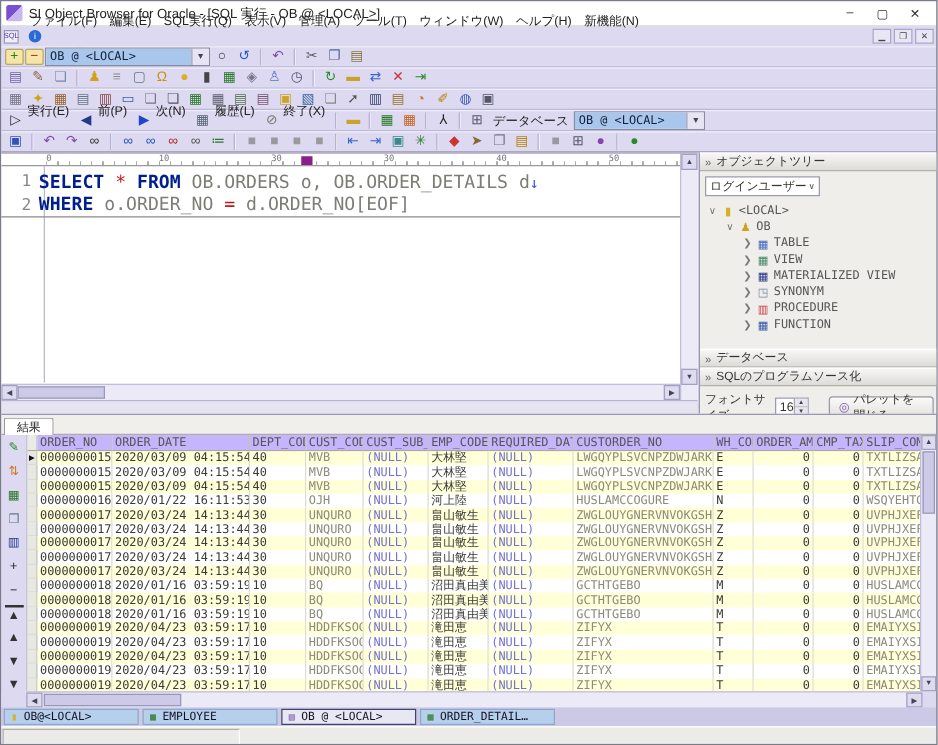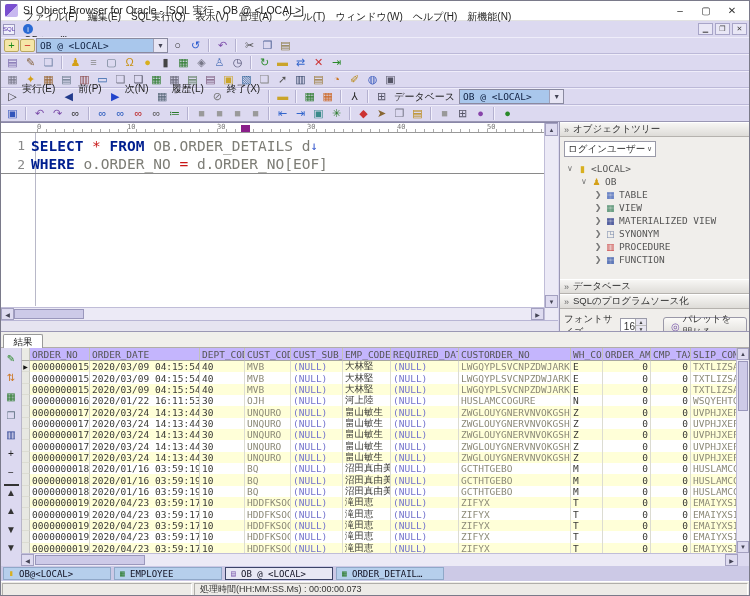--- a/index.html
+++ b/index.html
@@ -275,21 +275,21 @@
     <span class="rnum" style="left: 36px;">0</span>
         <span class="rnum" style="left: 126px;">10</span>
         <span class="rnum" style="left: 216px;">30</span>
         <span class="rnum" style="left: 306px;">30</span>
         <span class="rnum" style="left: 396px;">40</span>
         <span class="rnum" style="left: 486px;">50</span>
         <span class="rnum" style="left: 576px;">60</span>
       </div>
     <div id="gutter-line"></div>
     <div id="eline1" class="eline">
-      <span class="lno">1</span><span class="kw">SELECT </span><span class="op">* </span><span class="kw">FROM </span><span class="idf">OB.ORDER_DETAILS d</span><span class="nl">↓</span>
+      <span class="lno">1</span><span class="kw">SELECT </span><span class="op">* </span><span class="kw">FROM </span><span class="idf">OB.ORDERS o, </span><span class="idf">OB.ORDER_DETAILS d</span><span class="nl">↓</span>
     </div>
     <div id="eline2" class="eline">
       <span class="lno">2</span><span class="kw">WHERE </span><span class="idf">o.ORDER_NO </span><span class="op">= </span><span class="idf">d.ORDER_NO</span><span class="eof">[EOF]</span>
     </div>
     <div id="evscroll">
       <div class="sbb up">▲</div>
       <div class="sbb dn">▼</div>
     </div>
     <div id="ehscroll">
       <div class="sbb lf">◀</div>
@@ -690,16 +690,15 @@
         <span>OB @ &lt;LOCAL&gt;</span>
       </div>
       <div class="titem">
         <span class="tbicon" style="color: rgb(42, 122, 42);">▦</span>
         <span>ORDER_DETAIL…</span>
       </div>
     </div>
 
   <div id="statusbar">
     <div id="scell1" class="scell"></div>
-    <div id="scell2" class="scell">処理時間(HH:MM:SS.Ms) : 00:00:00.073</div>
   </div>
 
 </div>
 
 </body></html>

